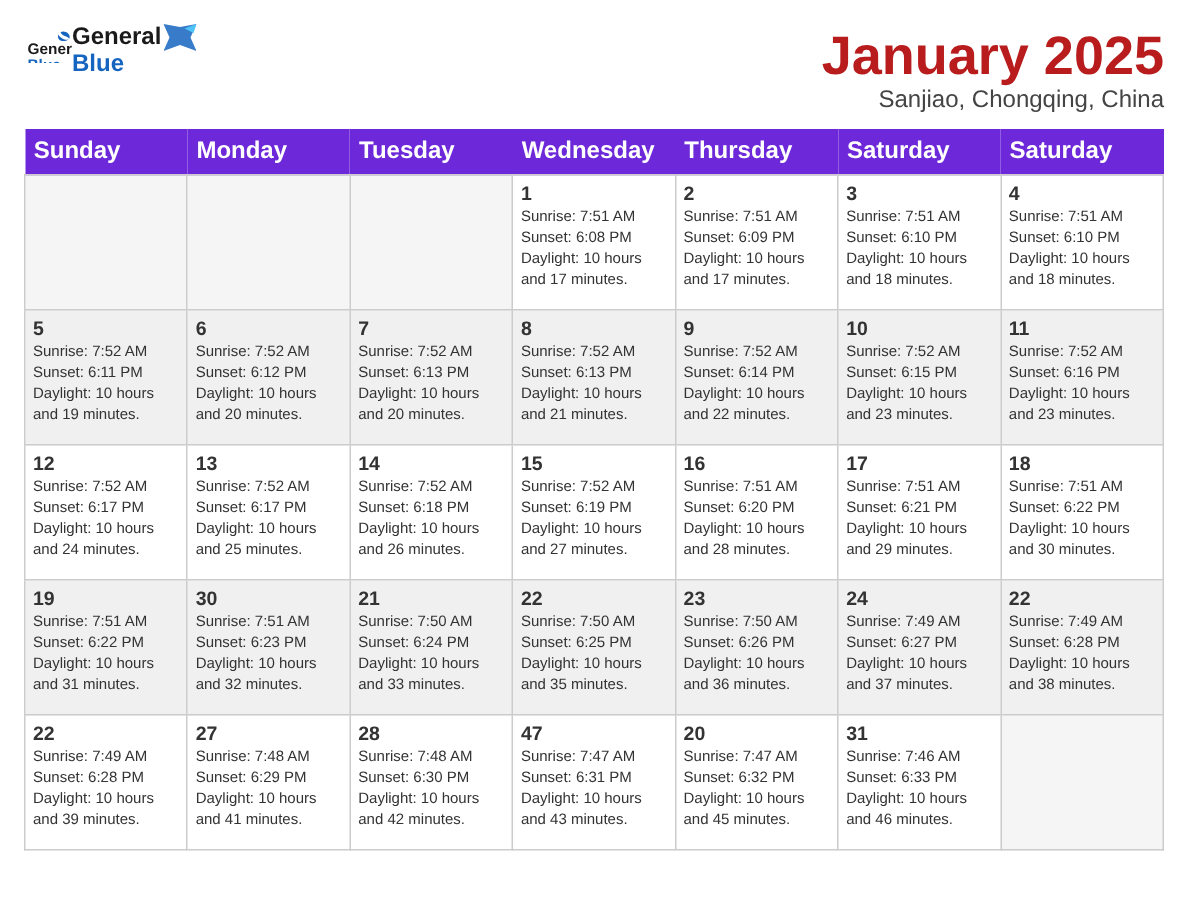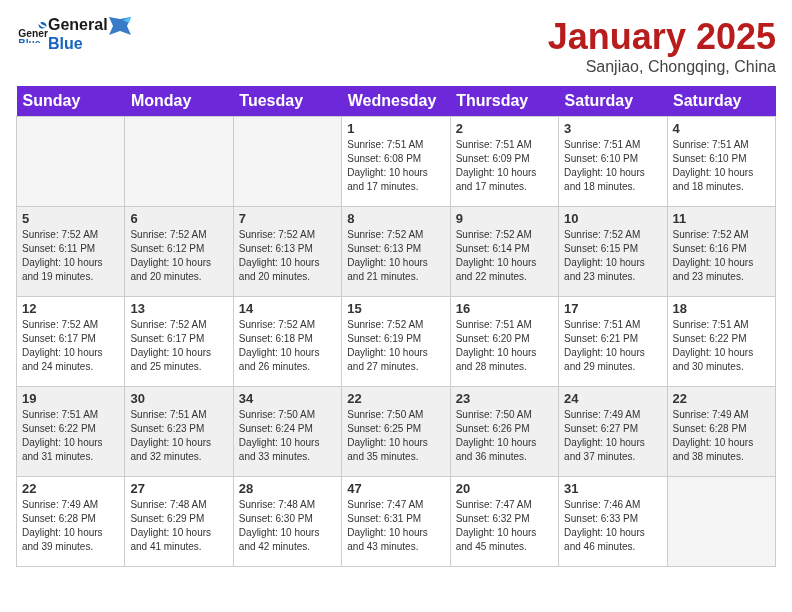--- a/index.html
+++ b/index.html
@@ -204,21 +204,21 @@
       <tr>
         <td class="shaded">
           <span class="day-number">19</span>
           <div class="day-info">Sunrise: 7:51 AM<br>Sunset: 6:22 PM<br>Daylight: 10 hours and 31 minutes.</div>
         </td>
         <td class="shaded">
           <span class="day-number">30</span>
           <div class="day-info">Sunrise: 7:51 AM<br>Sunset: 6:23 PM<br>Daylight: 10 hours and 32 minutes.</div>
         </td>
         <td class="shaded">
-          <span class="day-number">34</span>
+          <span class="day-number">21</span>
           <div class="day-info">Sunrise: 7:50 AM<br>Sunset: 6:24 PM<br>Daylight: 10 hours and 33 minutes.</div>
         </td>
         <td class="shaded">
           <span class="day-number">22</span>
           <div class="day-info">Sunrise: 7:50 AM<br>Sunset: 6:25 PM<br>Daylight: 10 hours and 35 minutes.</div>
         </td>
         <td class="shaded">
           <span class="day-number">23</span>
           <div class="day-info">Sunrise: 7:50 AM<br>Sunset: 6:26 PM<br>Daylight: 10 hours and 36 minutes.</div>
         </td>

